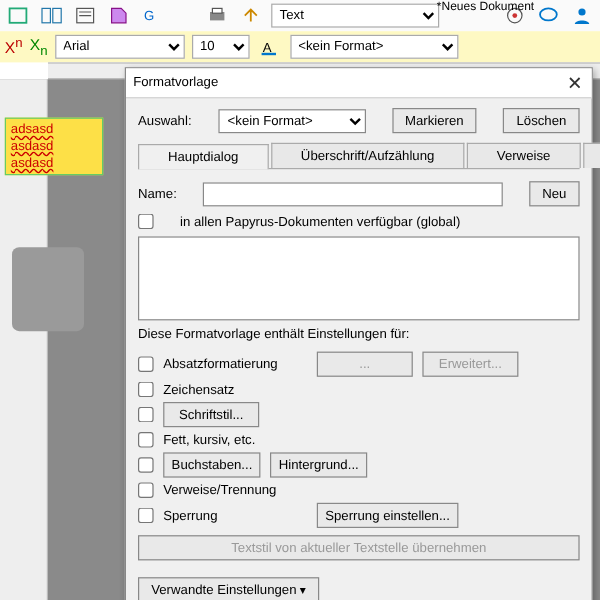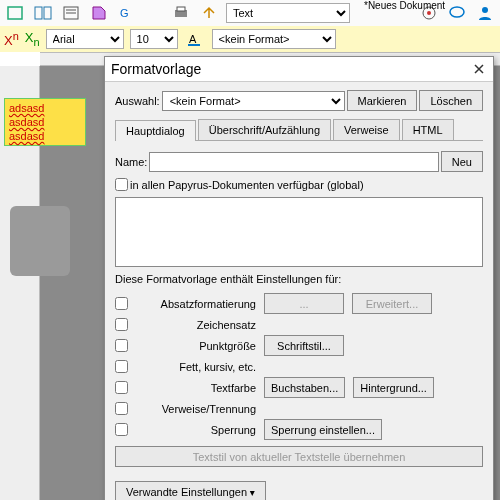--- a/index.html
+++ b/index.html
@@ -2,58 +2,58 @@
 <html><head>
 <meta charset="utf-8">
 <style>
 * { box-sizing: border-box; margin: 0; padding: 0; font-family: "Segoe UI", Tahoma, sans-serif; font-size: 11px; }
 body { background: #fff; width: 500px; height: 500px; overflow: hidden; position: relative; }
 
 .toolbar { display: flex; align-items: center; gap: 6px; padding: 2px 4px; background: #fafafa; }
 .tb-icon { width: 22px; height: 22px; display: flex; align-items: center; justify-content: center; cursor: pointer; }
 .tb-icon svg { width: 18px; height: 18px; }
 .tb-sel { height: 20px; border: 1px solid #aaa; background: #fff; font-size: 11px; padding: 0 2px; }
-.tb-sel.w1 { width: 78px; }
-.tb-sel.w2 { width: 124px; }
+.tb-sel.w1 { width: 108px; }
+.tb-sel.w2 { width: 140px; }
 .doctitle { font-size: 10px; position: absolute; top: 0; left: 364px; }
 
 .toolbar2 { display: flex; align-items: center; gap: 6px; padding: 2px 4px; background: #fef9c3; }
 .xup { color: #b00; font-size: 13px; }
 .xdn { color: #080; font-size: 13px; }
 
 .ruler { height: 14px; background: #eee; border-top: 1px solid #bbb; border-bottom: 1px solid #bbb; margin-left: 40px; }
 
 .workarea { position: relative; background: #8a8a8a; height: 440px; display:flex; }
 .vruler { width: 40px; background: #eee; border-right: 1px solid #bbb; }
 .note { position: absolute; left: 4px; top: 32px; width: 82px; background: #fde047; border: 1px solid #6c6; padding: 2px 4px; font-size: 11px; color: #c00; text-decoration: underline wavy #c00; line-height: 14px; }
 .clip { position:absolute; left:10px; top:140px; width:60px; height:70px; border-radius:6px; background:#9a9a9a; }
 
 .dialog { position: absolute; left: 104px; top: 56px; width: 390px; background: #f0f0f0; border: 1px solid #888; box-shadow: 2px 2px 6px rgba(0,0,0,.3); }
 .titlebar { background: #fff; padding: 4px 6px; display: flex; align-items: center; justify-content: space-between; border-bottom: 1px solid #ccc; }
-.titlebar span { font-size: 14px; }
+.titlebar span { font-size: 11px; }
 .close { width: 16px; height: 16px; display:flex; align-items:center; justify-content:center; cursor:pointer; }
 
 .dbody { padding: 8px 10px; display:flex; flex-direction:column; gap:6px; }
-.row { display: flex; align-items: center; gap: 2px; }
+.row { display: flex; align-items: center; gap: 22px; }
 .lbl { font-size: 11px; }
 select.inp, input.inp { border: 1px solid #888; background: #fff; height: 20px; font-size: 11px; padding: 0 3px; }
 .btn { border: 1px solid #888; background: #e9e9e9; height: 21px; padding: 0 10px; font-size: 11px; cursor: pointer; }
 .btn:disabled { color: #999; }
 .btn.sm { padding: 0 6px; }
 
 .tabs { display: flex; border-bottom: 1px solid #aaa; margin-top:2px; }
-.tab { padding: 4px 10px; border: 1px solid #aaa; border-bottom: none; background: #e8e8e8; margin-right: 2px; cursor: pointer; font-size:11px; }
+.tab { padding: 4px 24px; border: 1px solid #aaa; border-bottom: none; background: #e8e8e8; margin-right: 2px; cursor: pointer; font-size:11px; }
 .tab.active { background: #f0f0f0; position: relative; top: 1px; }
 
 .bigbox { width: 100%; height: 70px; border: 1px solid #888; background: #fff; }
 
 .opts { display:flex; flex-direction:column; gap:4px; margin-top:2px; }
 .optrow { display:flex; align-items:center; gap:8px; }
 .optrow input[type=checkbox]{ width:13px; height:13px; }
-.optrow .olbl { width: 120px; text-align: right; }
+.optrow .olbl { width: 120px; }
 .optrow .btn { min-width: 80px; }
 
 .footer { display:flex; justify-content:space-between; align-items:center; padding:6px 10px; }
 
 .drop { font-size:10px; }
 </style>
 </head>
 <body>
 
 <div class="doctitle">*Neues Dokument</div>
@@ -191,30 +191,28 @@
         <span class="olbl">Absatzformatierung</span>
         <button class="btn sm" disabled="">...</button>
         <button class="btn sm" disabled="">Erweitert...</button>
       </div>
       <div class="optrow">
         <input type="checkbox" style="">
         <span class="olbl">Zeichensatz</span>
       </div>
       <div class="optrow">
         <input type="checkbox" style="">
-        <span class="olbl">Punktgröße</span>
         <button class="btn sm">Schriftstil...</button>
       </div>
       <div class="optrow">
         <input type="checkbox" style="">
         <span class="olbl">Fett, kursiv, etc.</span>
       </div>
       <div class="optrow">
         <input type="checkbox" style="">
-        <span class="olbl">Textfarbe</span>
         <button class="btn sm">Buchstaben...</button>
         <button class="btn sm">Hintergrund...</button>
       </div>
       <div class="optrow">
         <input type="checkbox" style="">
         <span class="olbl">Verweise/Trennung</span>
       </div>
       <div class="optrow">
         <input type="checkbox" style="">
         <span class="olbl">Sperrung</span>

